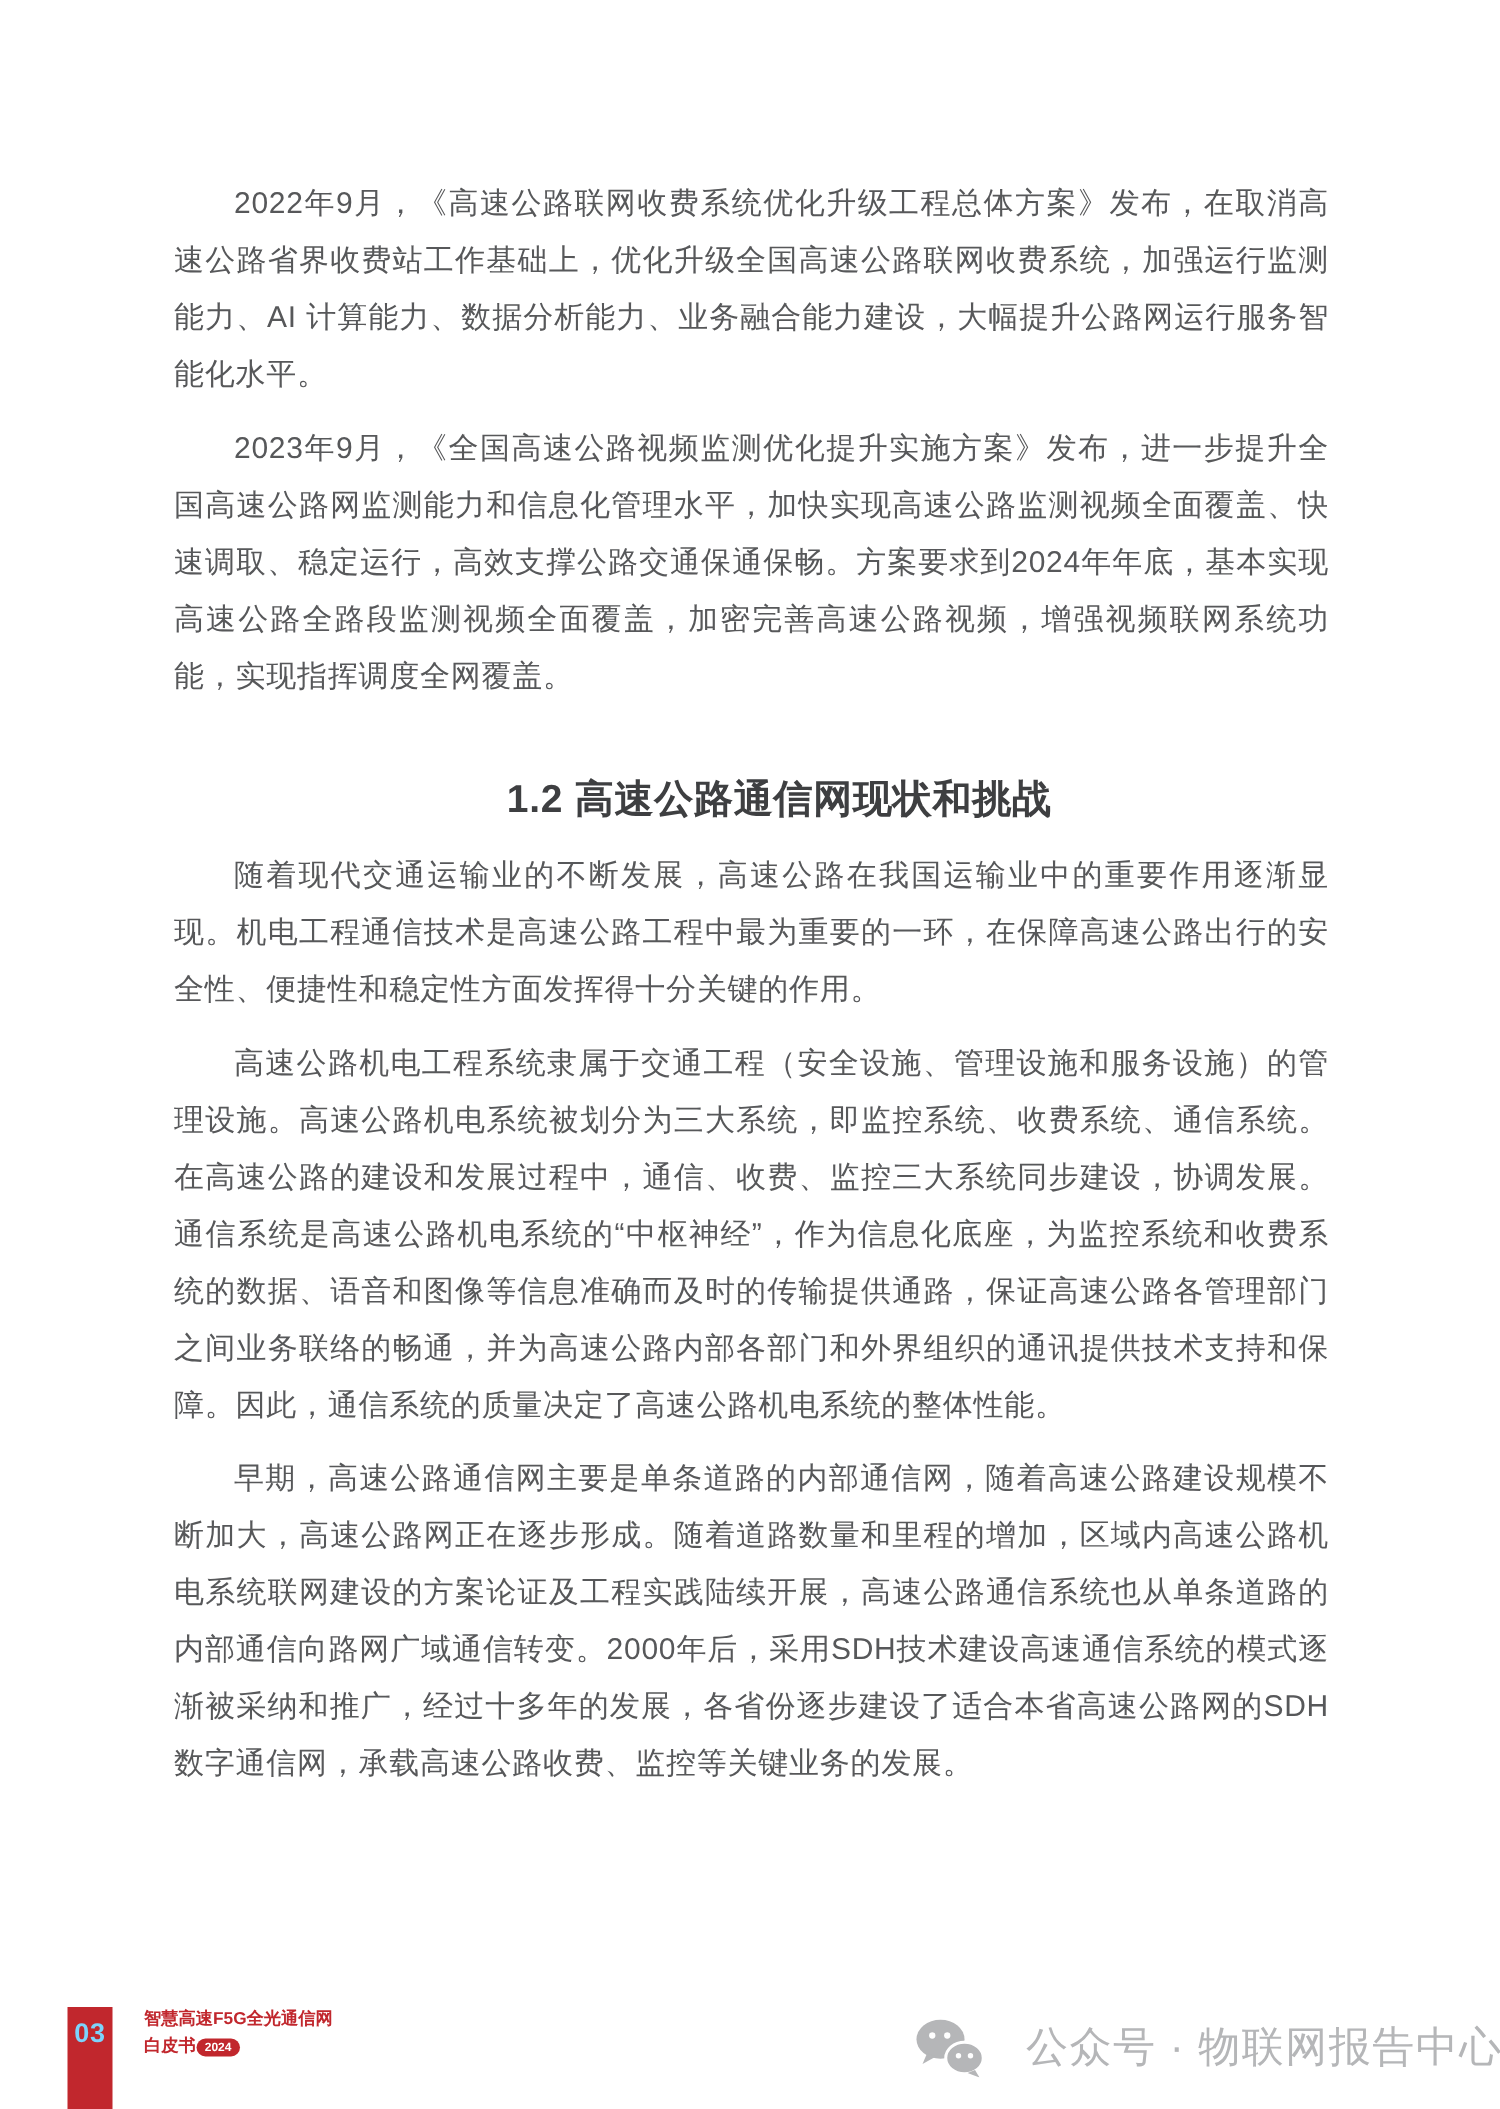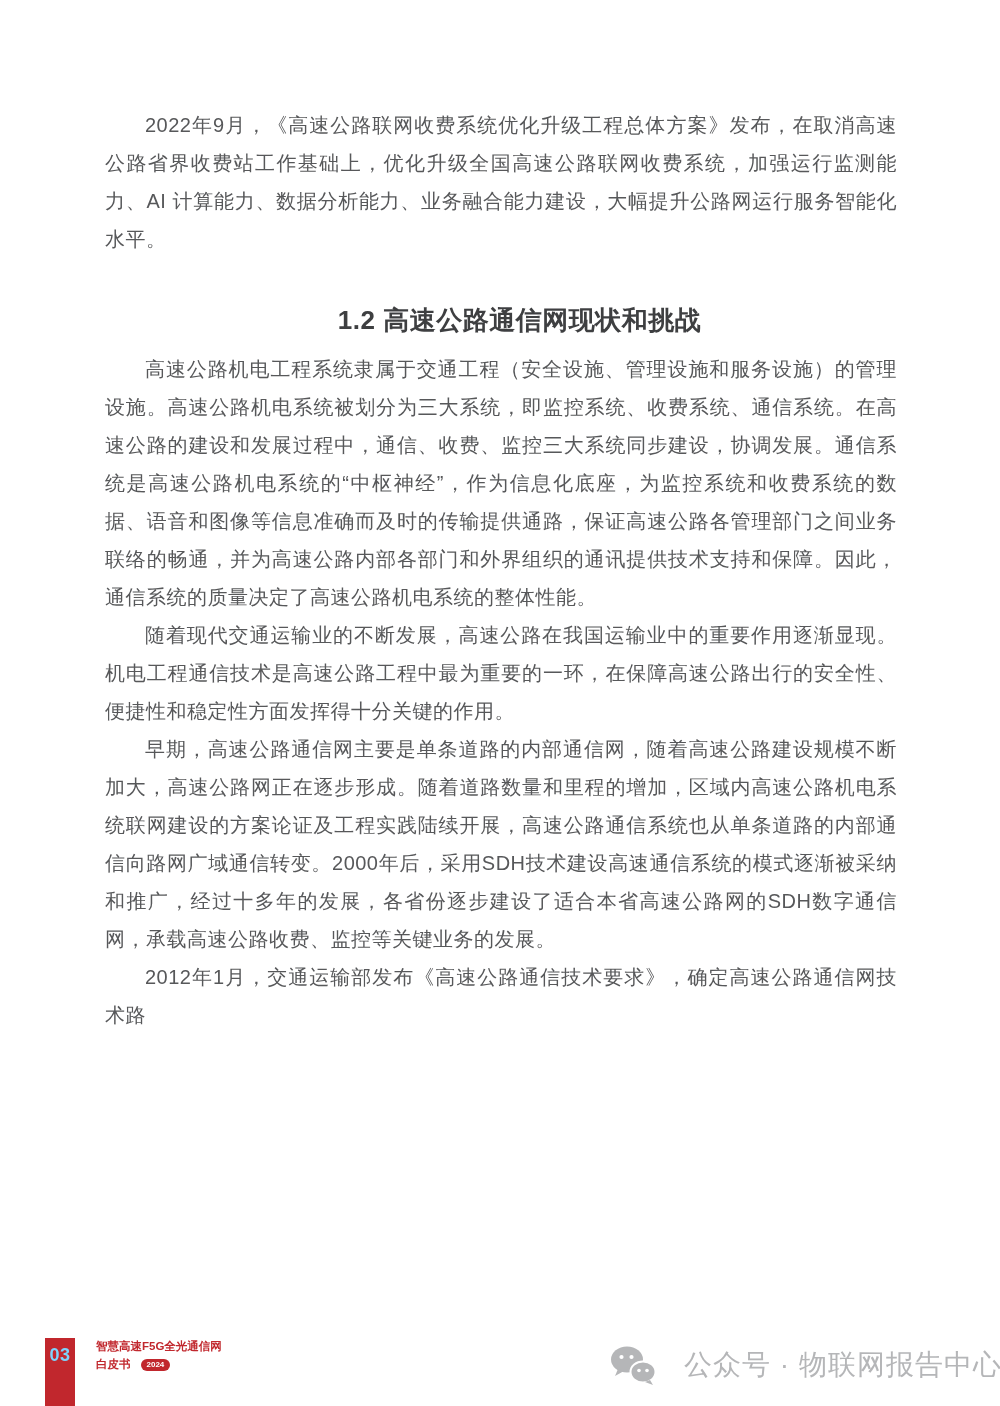--- a/index.html
+++ b/index.html
@@ -11,21 +11,21 @@
     overflow: hidden;
     font-family: "Liberation Sans", "DejaVu Sans", sans-serif;
   }
   .content {
     position: absolute;
     left: 105px;
     top: 106px;
     width: 792px;
   }
   .content p {
-    margin: 0;
+    margin: 11px;
     font-size: 20px;
     line-height: 38px;
     color: #57585a;
     text-align: justify;
     text-indent: 2em;
     letter-spacing: 0.5px;
   }
   .section-heading {
     margin: 40px 0 8px 0;
     padding-left: 37px;
@@ -68,21 +68,21 @@
   .doc-meta .line2 {
     font-size: 11.5px;
     font-weight: bold;
     line-height: 15px;
     margin-top: 3px;
     display: flex;
     align-items: center;
   }
   .year-pill {
     display: inline-block;
-    margin-left: 10px;
+    margin-left: 0;
     background: #c1272d;
     color: #ffffff;
     font-size: 8px;
     font-weight: bold;
     line-height: 12px;
     padding: 0 6px;
     border-radius: 7px;
   }
   .wechat-banner {
     position: absolute;
@@ -100,27 +100,27 @@
     white-space: nowrap;
   }
 </style>
 </head>
 <body>
 
 <div class="page">
 
   <main class="content">
     <p>2022年9月，《高速公路联网收费系统优化升级工程总体方案》发布，在取消高速公路省界收费站工作基础上，优化升级全国高速公路联网收费系统，加强运行监测能力、AI 计算能力、数据分析能力、业务融合能力建设，大幅提升公路网运行服务智能化水平。</p>
+    <p>2023年9月，《全国高速公路视频监测优化提升实施方案》发布，进一步提升全国高速公路网监测能力和信息化管理水平，加快实现高速公路监测视频全面覆盖、快速调取、稳定运行，高效支撑公路交通保通保畅。方案要求到2024年年底，基本实现高速公路全路段监测视频全面覆盖，加密完善高速公路视频，增强视频联网系统功能，实现指挥调度全网覆盖。</p>
 
     <h2 class="section-heading">1.2 高速公路通信网现状和挑战</h2>
 
+    <p>随着现代交通运输业的不断发展，高速公路在我国运输业中的重要作用逐渐显现。机电工程通信技术是高速公路工程中最为重要的一环，在保障高速公路出行的安全性、便捷性和稳定性方面发挥得十分关键的作用。</p>
     <p>高速公路机电工程系统隶属于交通工程（安全设施、管理设施和服务设施）的管理设施。高速公路机电系统被划分为三大系统，即监控系统、收费系统、通信系统。在高速公路的建设和发展过程中，通信、收费、监控三大系统同步建设，协调发展。通信系统是高速公路机电系统的“中枢神经”，作为信息化底座，为监控系统和收费系统的数据、语音和图像等信息准确而及时的传输提供通路，保证高速公路各管理部门之间业务联络的畅通，并为高速公路内部各部门和外界组织的通讯提供技术支持和保障。因此，通信系统的质量决定了高速公路机电系统的整体性能。</p>
-    <p>随着现代交通运输业的不断发展，高速公路在我国运输业中的重要作用逐渐显现。机电工程通信技术是高速公路工程中最为重要的一环，在保障高速公路出行的安全性、便捷性和稳定性方面发挥得十分关键的作用。</p>
     <p>早期，高速公路通信网主要是单条道路的内部通信网，随着高速公路建设规模不断加大，高速公路网正在逐步形成。随着道路数量和里程的增加，区域内高速公路机电系统联网建设的方案论证及工程实践陆续开展，高速公路通信系统也从单条道路的内部通信向路网广域通信转变。2000年后，采用SDH技术建设高速通信系统的模式逐渐被采纳和推广，经过十多年的发展，各省份逐步建设了适合本省高速公路网的SDH数字通信网，承载高速公路收费、监控等关键业务的发展。</p>
-    <p>2012年1月，交通运输部发布《高速公路通信技术要求》，确定高速公路通信网技术路</p>
   </main>
 
   <footer>
     <div class="page-num-box">
       <span>03</span>
     </div>
 
     <div class="doc-meta">
       <div class="line1">智慧高速F5G全光通信网</div>
       <div class="line2">

